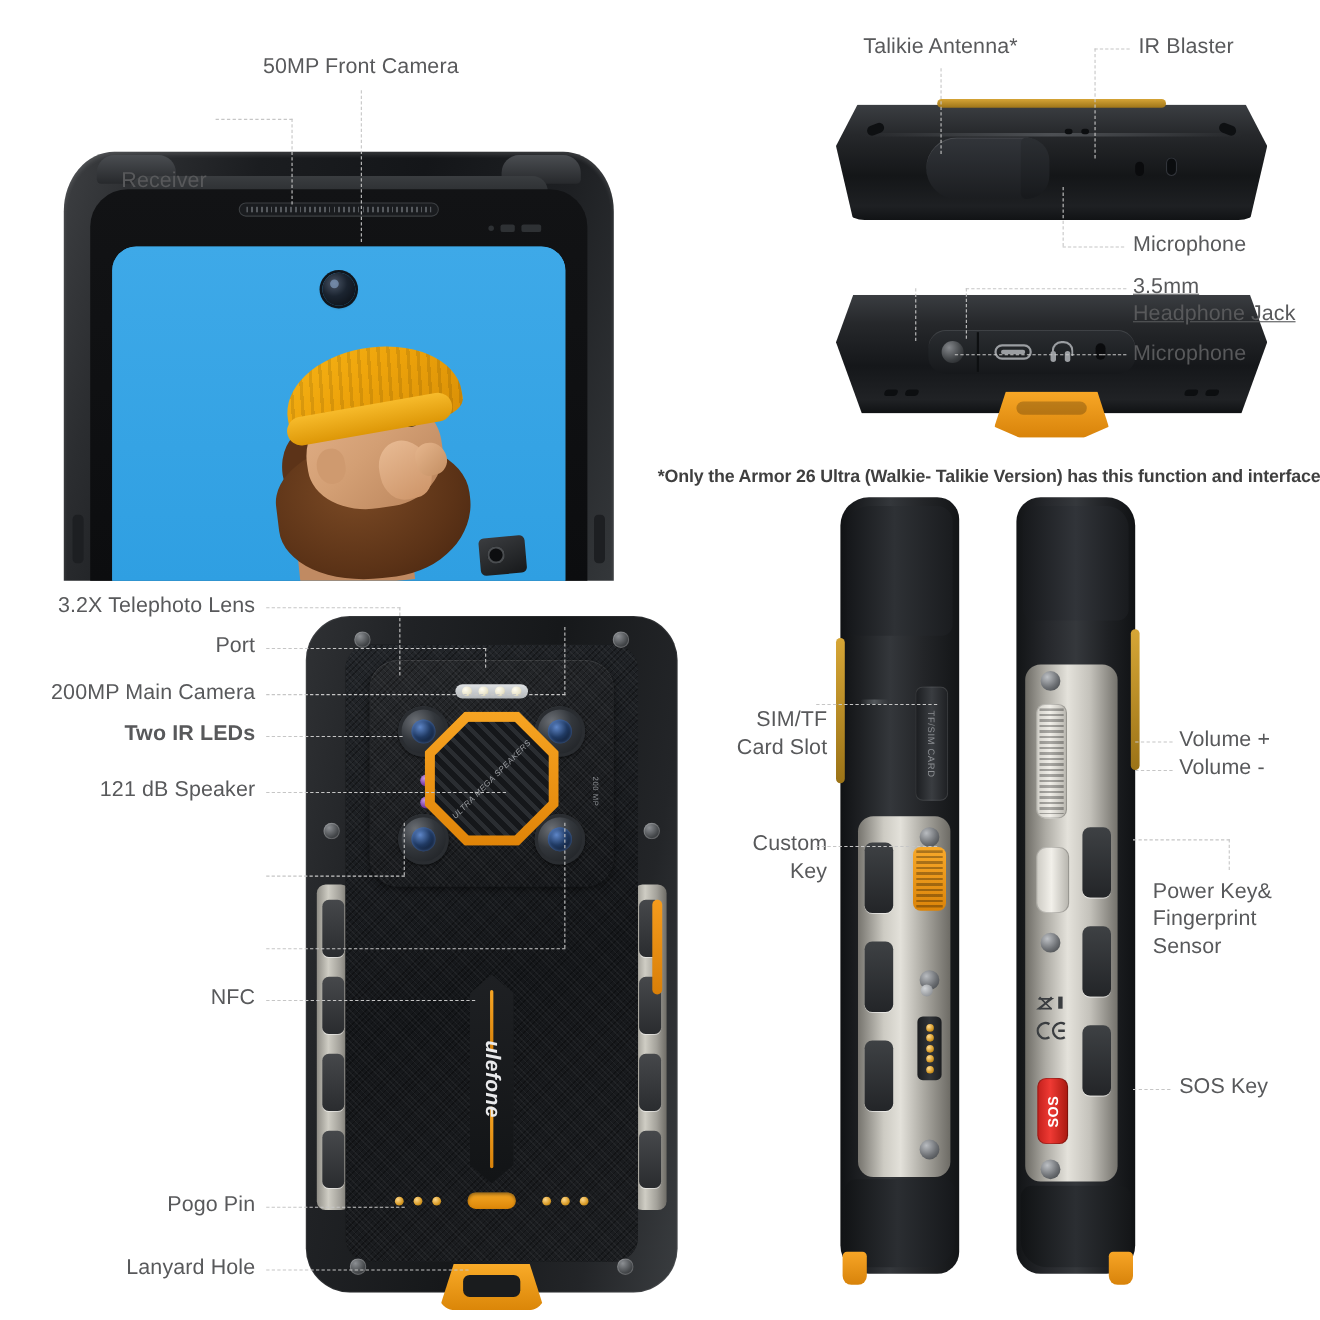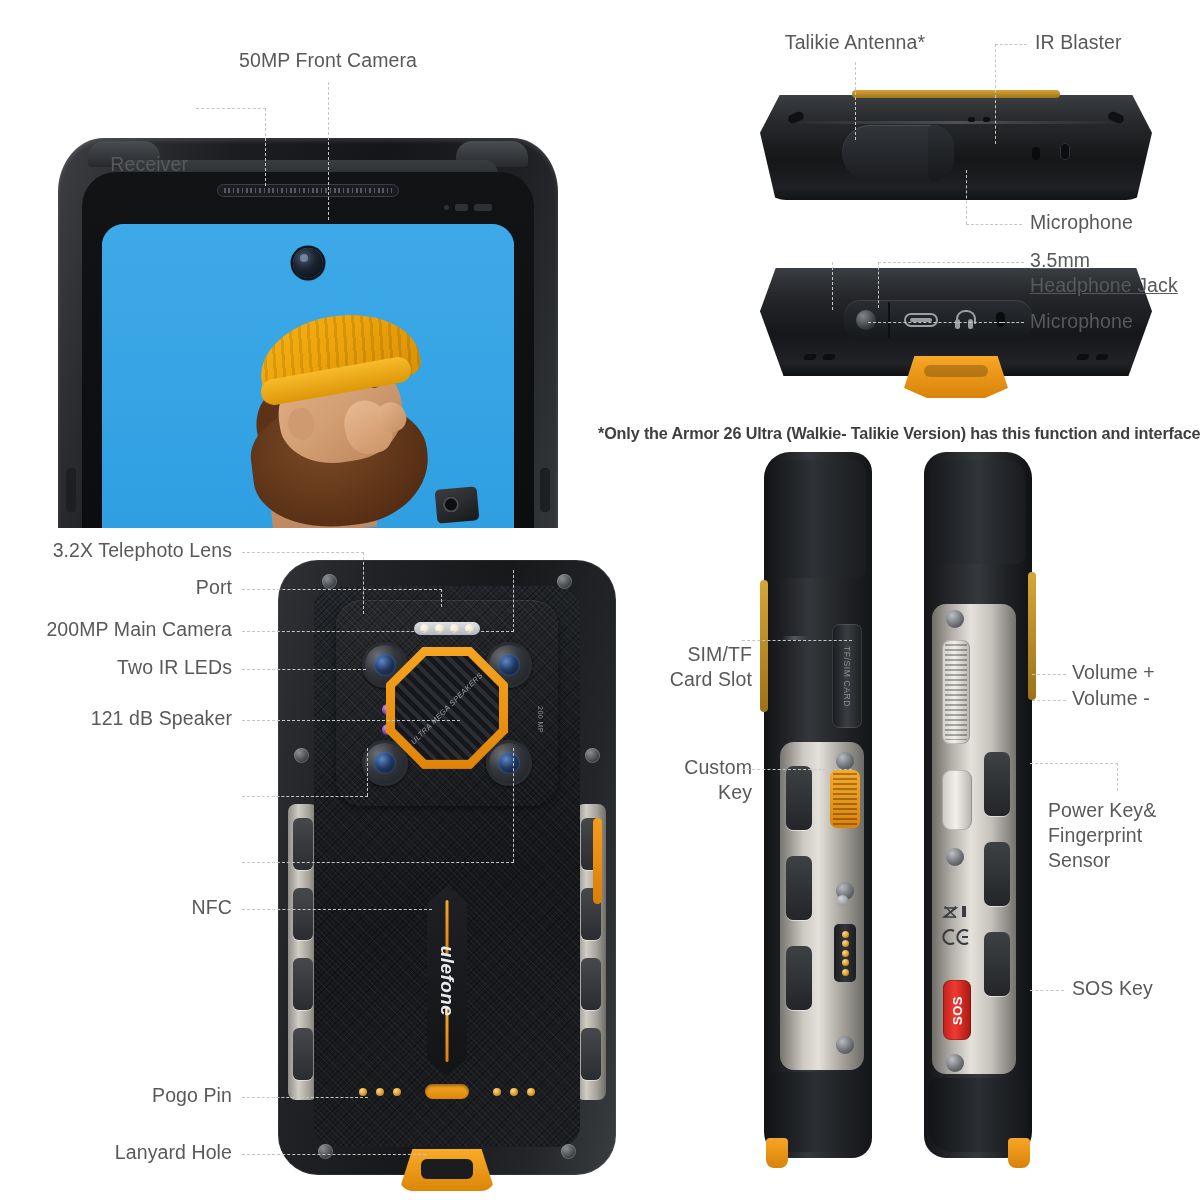--- a/index.html
+++ b/index.html
@@ -793,21 +793,21 @@
   <div class="ld v" style="left:363px; top:552px; height:62px;"></div>
 
   <div class="lbl r" style="left:90px; top:575px; width:142px;">Port</div>
   <div class="ld h" style="left:242px; top:589px; width:200px;"></div>
   <div class="ld v" style="left:441px; top:589px; height:18px;"></div>
 
   <div class="lbl r" style="left:20px; top:617px; width:212px;">200MP Main Camera</div>
   <div class="ld h" style="left:242px; top:631px; width:272px;"></div>
   <div class="ld v" style="left:513px; top:570px; height:62px;"></div>
 
-  <div class="lbl r" style="left:52px; top:655px; width:180px;">Two IR LEDs</div>
+  <div class="lbl r" style="left:52px; top:655px; width:180px;font-weight:bold;">Two IR LEDs</div>
   <div class="ld h" style="left:242px; top:669px; width:124px;"></div>
 
   <div class="lbl r" style="left:42px; top:706px; width:190px;">121 dB Speaker</div>
   <div class="ld h" style="left:242px; top:720px; width:218px;"></div>
 
   <div class="ld h" style="left:242px; top:796px; width:126px;"></div>
   <div class="ld v" style="left:367px; top:748px; height:48px;"></div>
 
   <div class="ld h" style="left:242px; top:862px; width:272px;"></div>
   <div class="ld v" style="left:513px; top:748px; height:114px;"></div>

